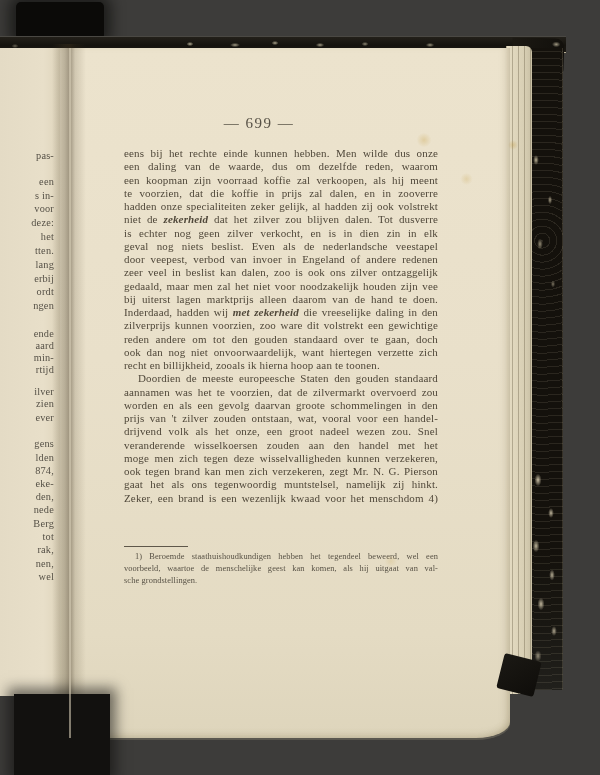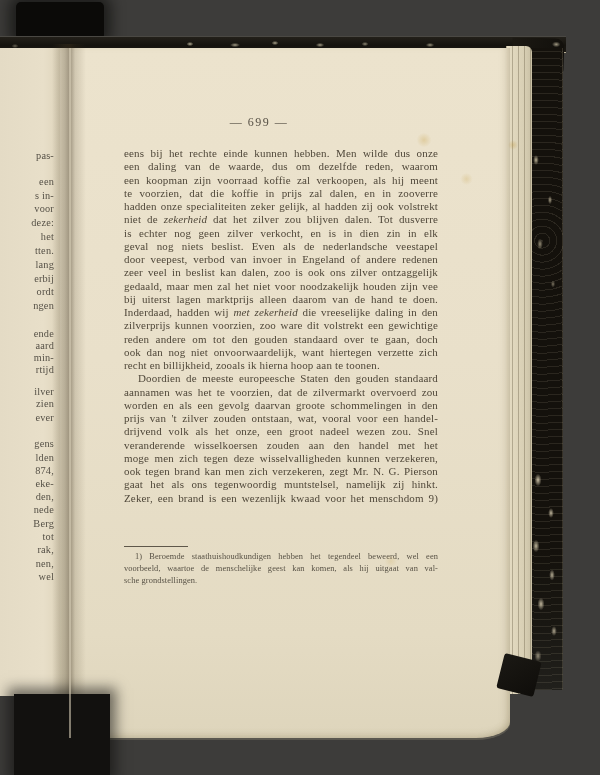--- a/index.html
+++ b/index.html
@@ -67,28 +67,28 @@
   .gutter{position:absolute;left:52px;top:44px;width:34px;height:700px;z-index:5;
     background:linear-gradient(90deg, rgba(70,58,35,0) 0, rgba(70,58,35,.30) 38%,
                rgba(60,48,28,.44) 52%, rgba(70,58,35,.16) 68%, rgba(70,58,35,0) 100%);
     pointer-events:none;}
   .seam{position:absolute;left:69px;top:48px;width:2px;height:690px;z-index:6;
     background:rgba(222,214,190,.55);}
   .fold-shadow{position:absolute;left:14px;top:694px;width:96px;height:81px;z-index:5;
     background:#12110f;box-shadow:0 0 12px 6px rgba(12,12,11,.55);}
   
   .pagenum{position:absolute;left:124px;top:115px;width:314px;z-index:7;
-    text-align:center;font-size:12px;color:#575146;letter-spacing:1.5px;
+    text-align:center;font-size:15px;color:#575146;letter-spacing:1.5px;
     transform:translateX(-22px);}
   .textbody{position:absolute;left:124px;top:147px;width:314px;z-index:7;
     font-size:11px;line-height:13.25px;color:#4f4739;letter-spacing:.15px;}
   .tline{text-align:justify;text-align-last:justify;}
   .tline.nojust{text-align-last:left;}
   .tline.indent{text-indent:14px;}
-  .it{font-style:italic;}
+  .it{font-style:italic;font-weight:bold;}
   .fnsep{position:absolute;left:124px;top:546px;width:64px;height:1px;z-index:7;
     background:#5e574a;}
   .footnote{position:absolute;left:124px;top:551px;width:314px;z-index:7;
     font-size:8.4px;line-height:12.2px;color:#565044;letter-spacing:.1px;}
   .fline{text-align:justify;text-align-last:justify;}
   .fline.first{text-indent:11px;}
   .fline.nojust{text-align-last:left;}
   
   .stain{position:absolute;border-radius:50%;z-index:7;pointer-events:none;}
   .stain.s1{left:416px;top:133px;width:16px;height:14px;
@@ -172,21 +172,21 @@
       <div>
         <div class="tline indent"><span>Doordien de meeste europeesche Staten den gouden standaard</span></div>
         <div class="tline"><span>aannamen was het te voorzien, dat de zilvermarkt overvoerd zou</span></div>
         <div class="tline"><span>worden en als een gevolg daarvan groote schommelingen in den</span></div>
         <div class="tline"><span>prijs van 't zilver zouden ontstaan, wat, vooral voor een handel-</span></div>
         <div class="tline"><span>drijvend volk als het onze, een groot nadeel wezen zou.  Snel</span></div>
         <div class="tline"><span>veranderende wisselkoersen zouden aan den handel met het</span></div>
         <div class="tline"><span>moge men zich tegen deze wisselvalligheden kunnen verzekeren,</span></div>
         <div class="tline"><span>ook tegen brand kan men zich verzekeren, zegt Mr. N. G. Pierson</span></div>
         <div class="tline"><span>gaat het als ons tegenwoordig muntstelsel, namelijk zij hinkt.</span></div>
-        <div class="tline"><span>Zeker, een brand is een wezenlijk kwaad voor het menschdom 9)</span></div>
+        <div class="tline"><span>Zeker, een brand is een wezenlijk kwaad voor het menschdom 4)</span></div>
       </div>
     </div>
   <div class="fnsep"></div>
   <div class="footnote" id="footnote">
       <div class="fline first">1) Beroemde staathuishoudkundigen hebben het tegendeel beweerd, wel een</div>
       <div class="fline">voorbeeld, waartoe de menschelijke geest kan komen, als hij uitgaat van val-</div>
       <div class="fline nojust">sche grondstellingen.</div>
     </div>
 
   <div class="stain s1"></div>

